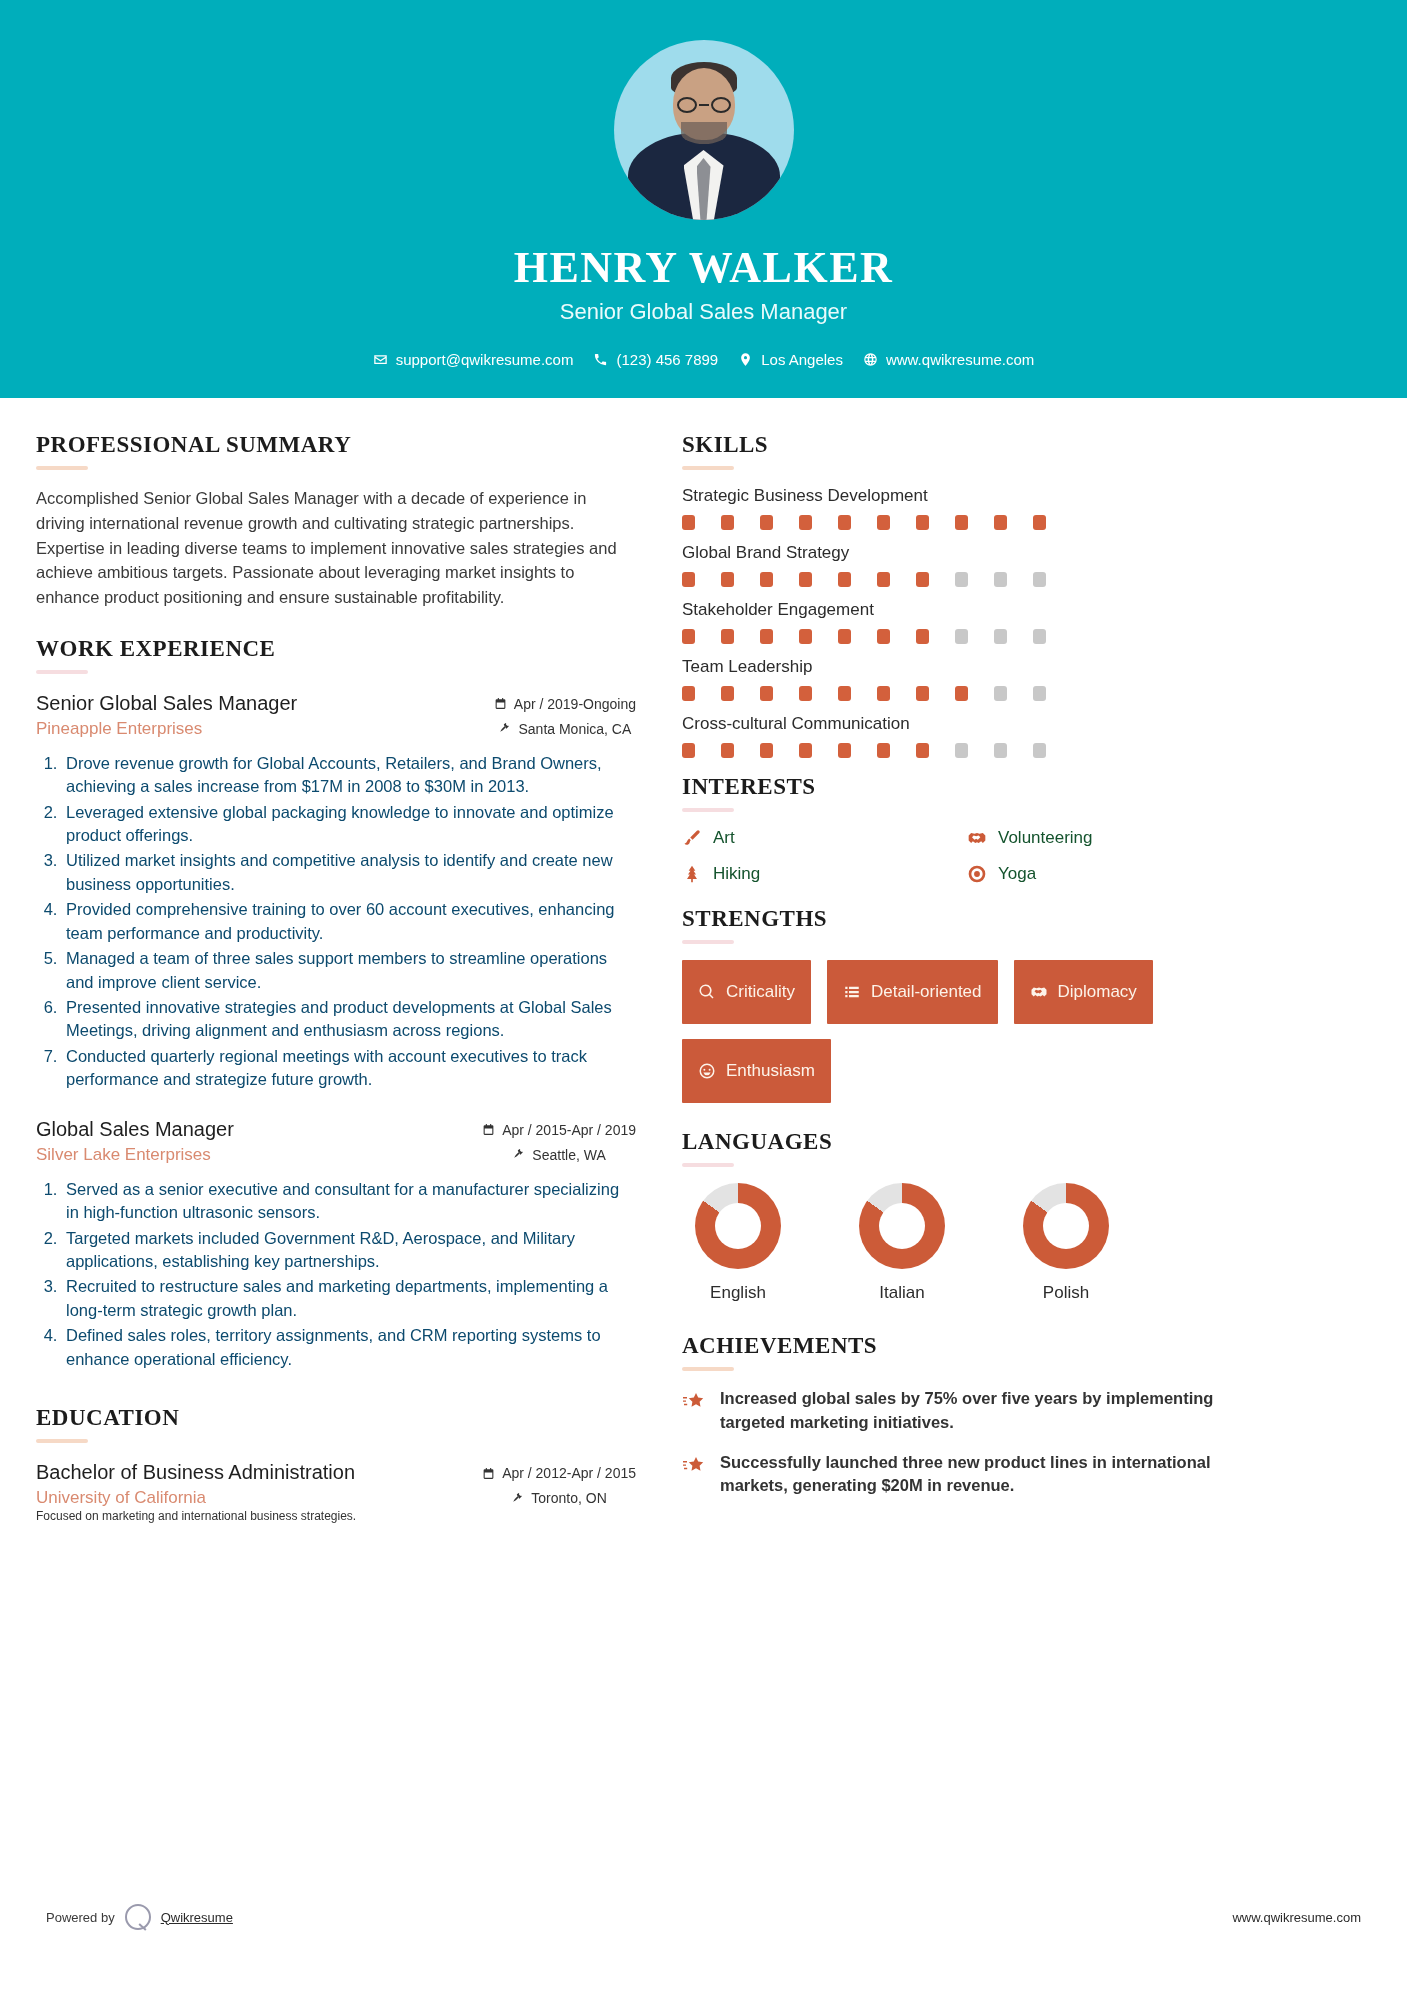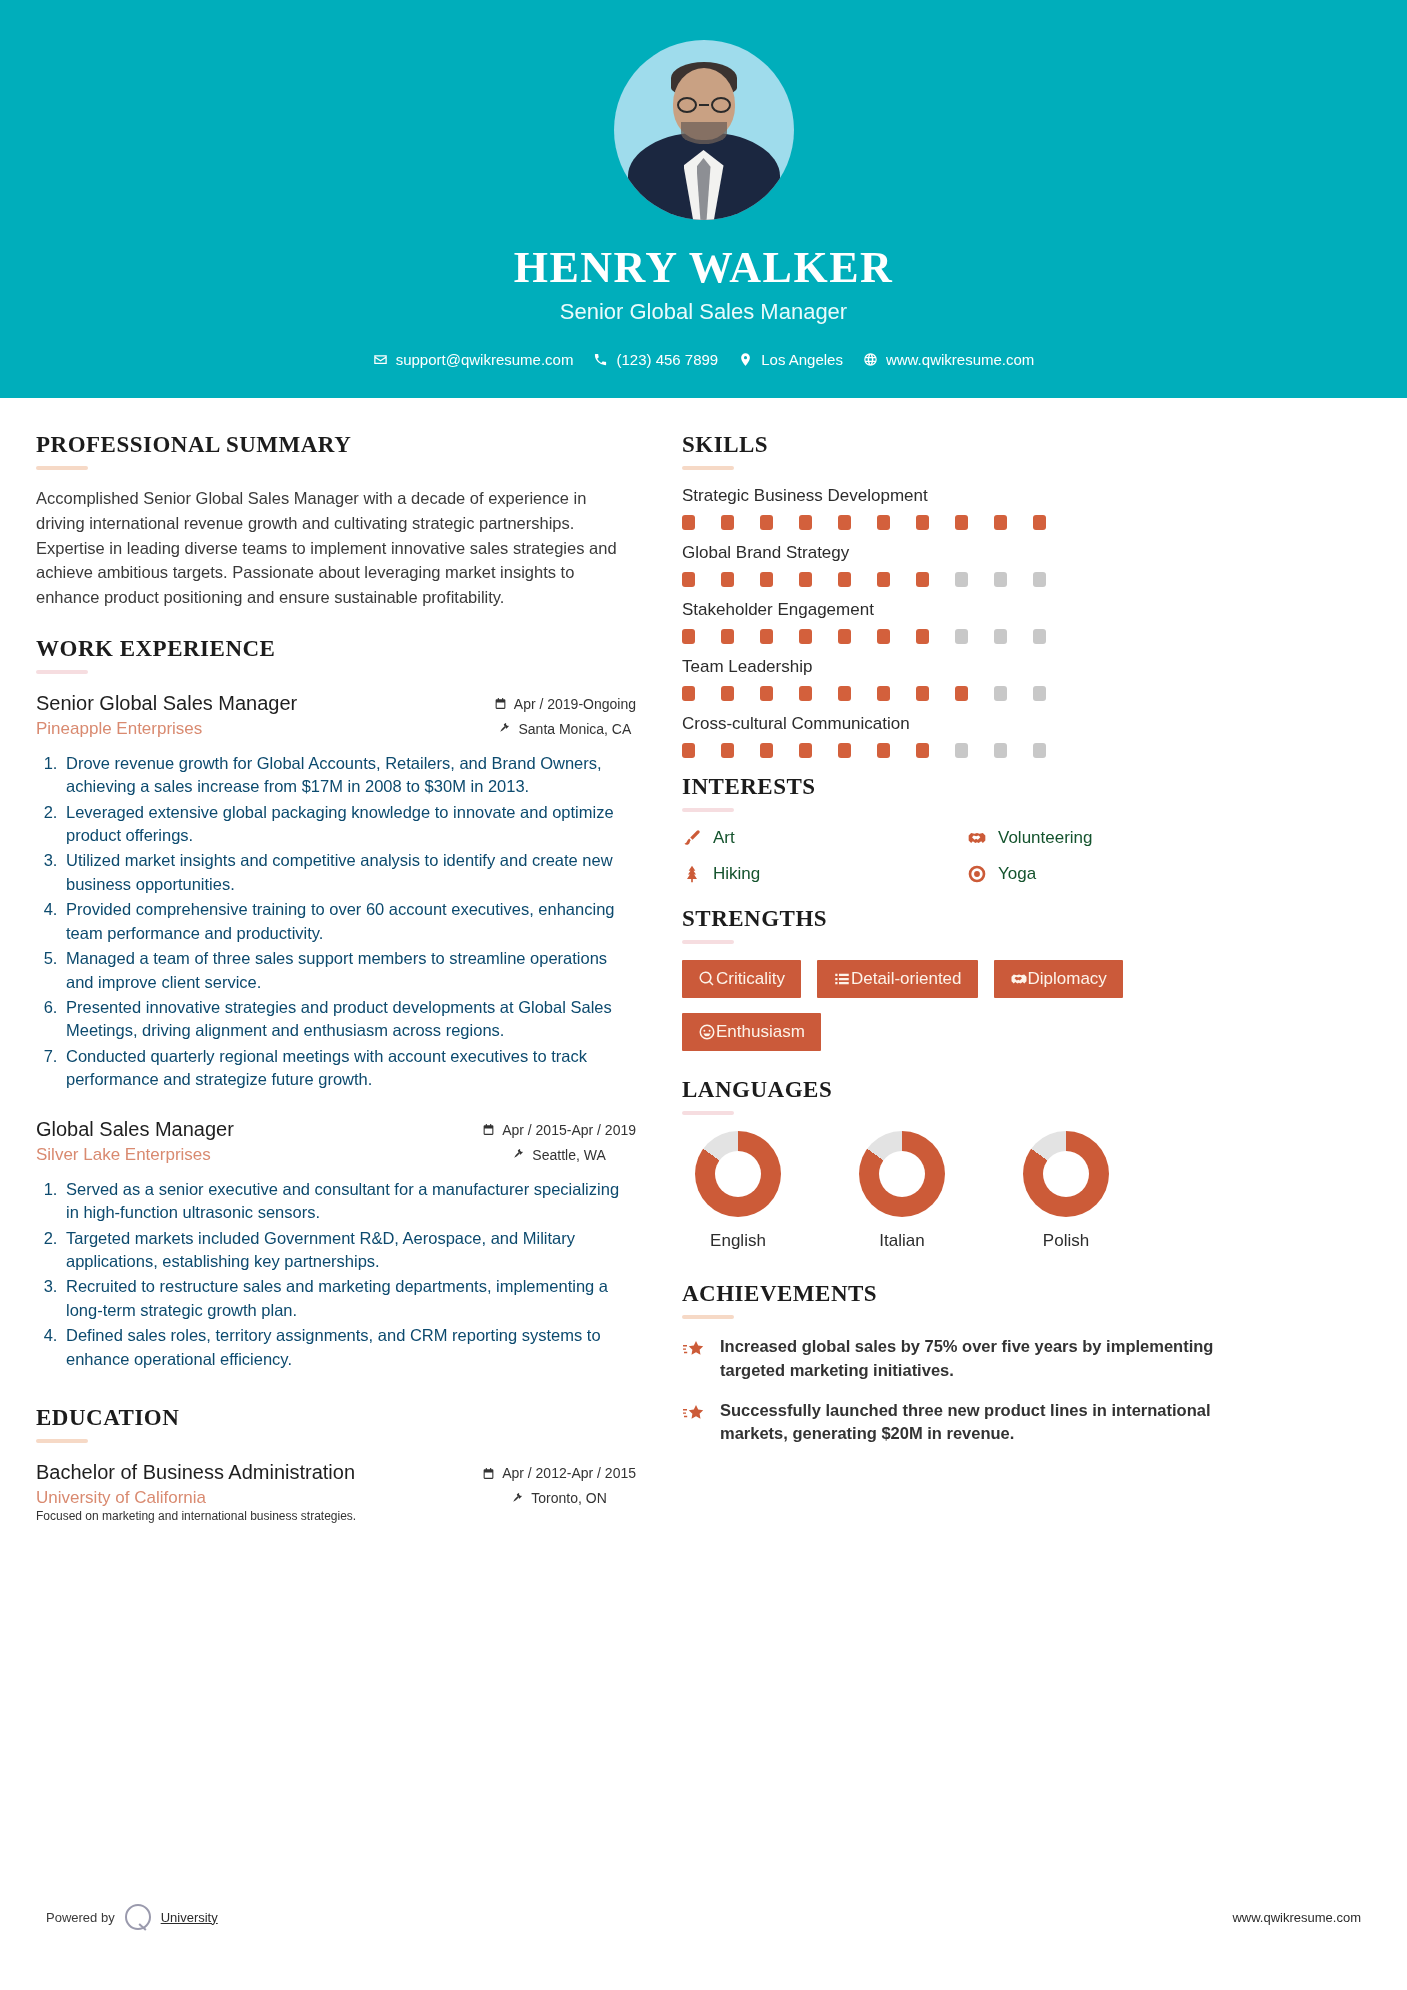--- a/index.html
+++ b/index.html
@@ -222,22 +222,22 @@
   .iicon { width: 20px; height: 20px; fill: #cc5b38; display: inline-block; }
 
   
   .str-grid {
     display: flex; flex-wrap: wrap; gap: 15px 16px;
   }
   .chip {
     background: #cb5a3a;
     color: #fdf3e9;
     font-size: 17px;
-    padding: 9px 16px;
-    display: flex; align-items: center; 
+    padding: 22px 16px;
+    display: flex; align-items: center; gap: 10px;
     border-radius: 1px;
   }
   .chicon { width: 18px; height: 18px; fill: #fdf3e9; }
 
   
   .lang-row { display: flex; gap: 52px; margin-top: 8px; }
   .lang { width: 112px; text-align: center; }
   .donut {
     width: 86px; height: 86px;
     border-radius: 50%;
@@ -630,16 +630,16 @@
       </div>
     </div>
 
   </div>
 </div>
 
 <div class="footer">
   <div class="powered">
     <span>Powered by</span>
     <span class="qlogo"></span>
-    <a class="qlink" href="#">University</a>
+    <a class="qlink" href="#">Qwikresume</a>
   </div>
   <div class="footer-url">www.qwikresume.com</div>
 </div>
 
 </body></html>

